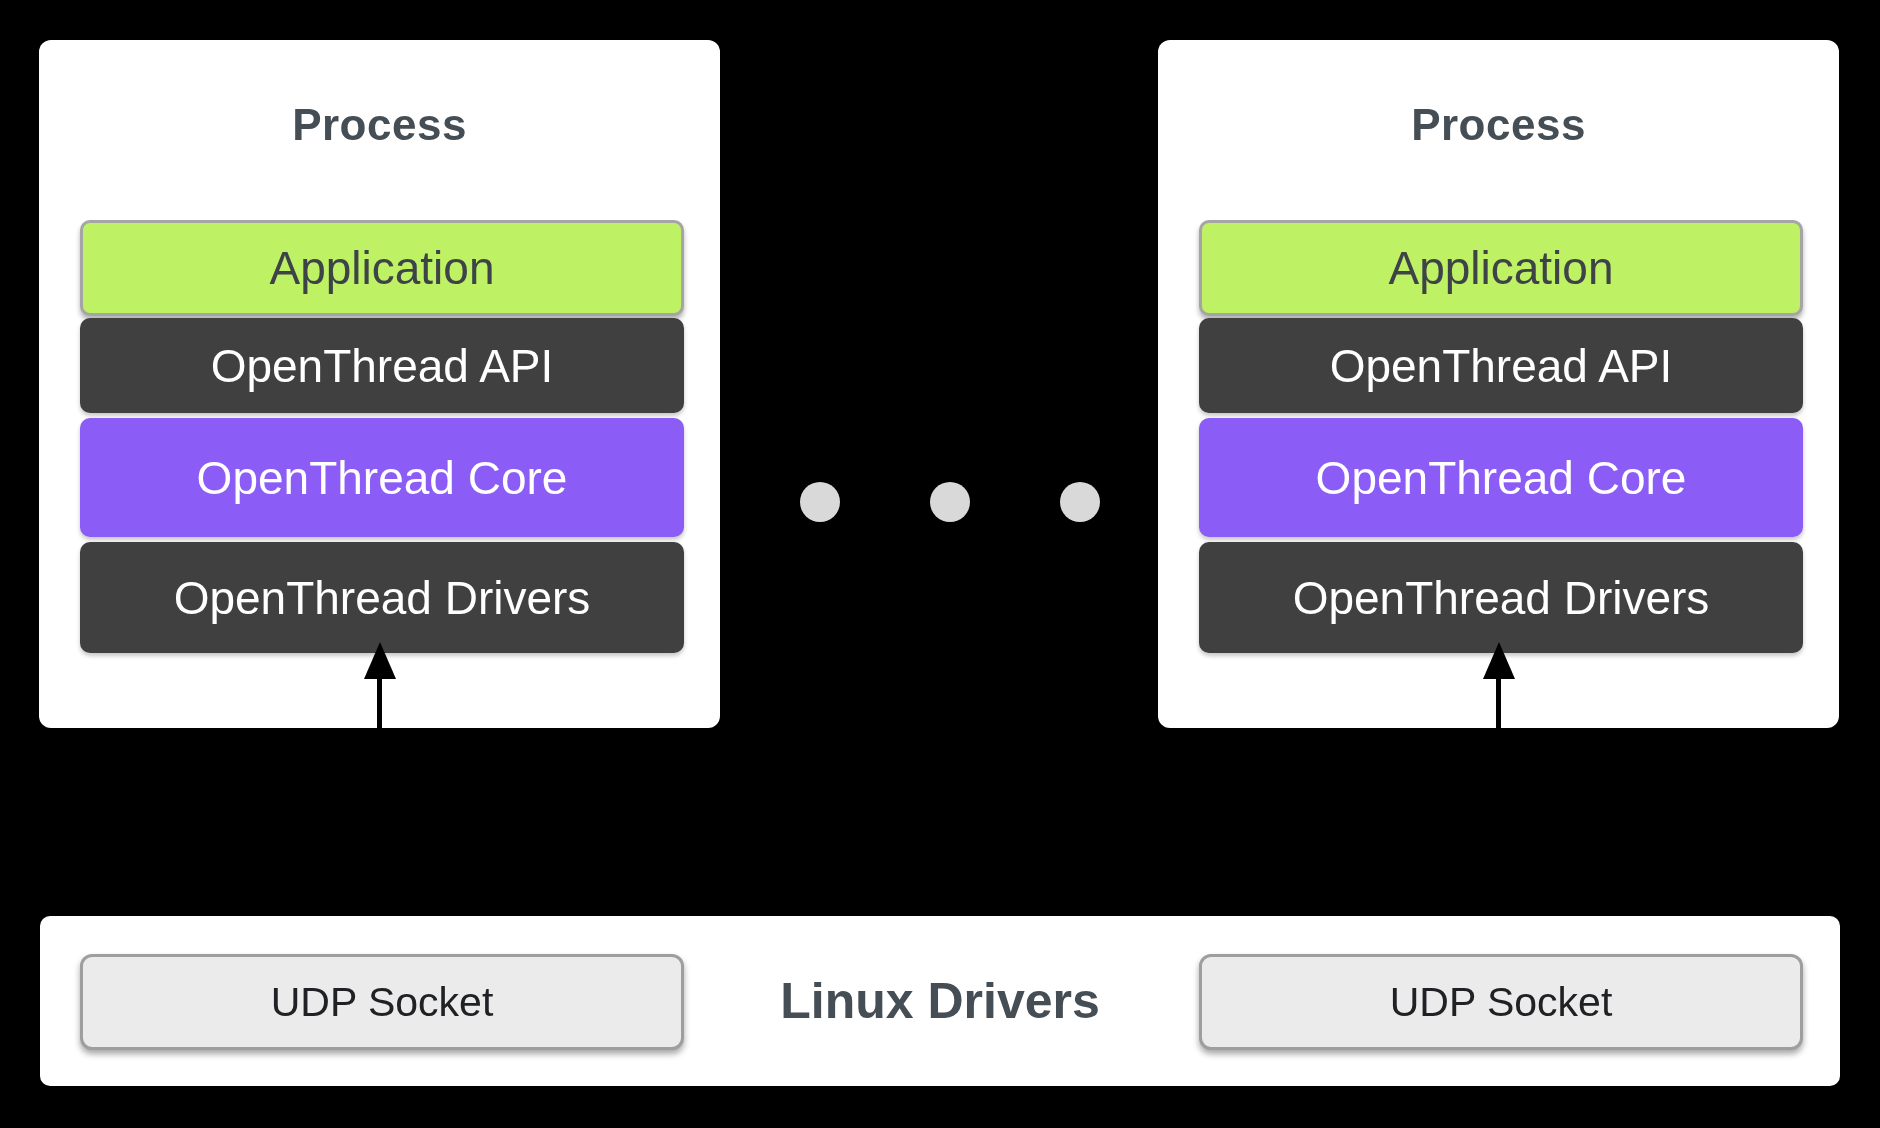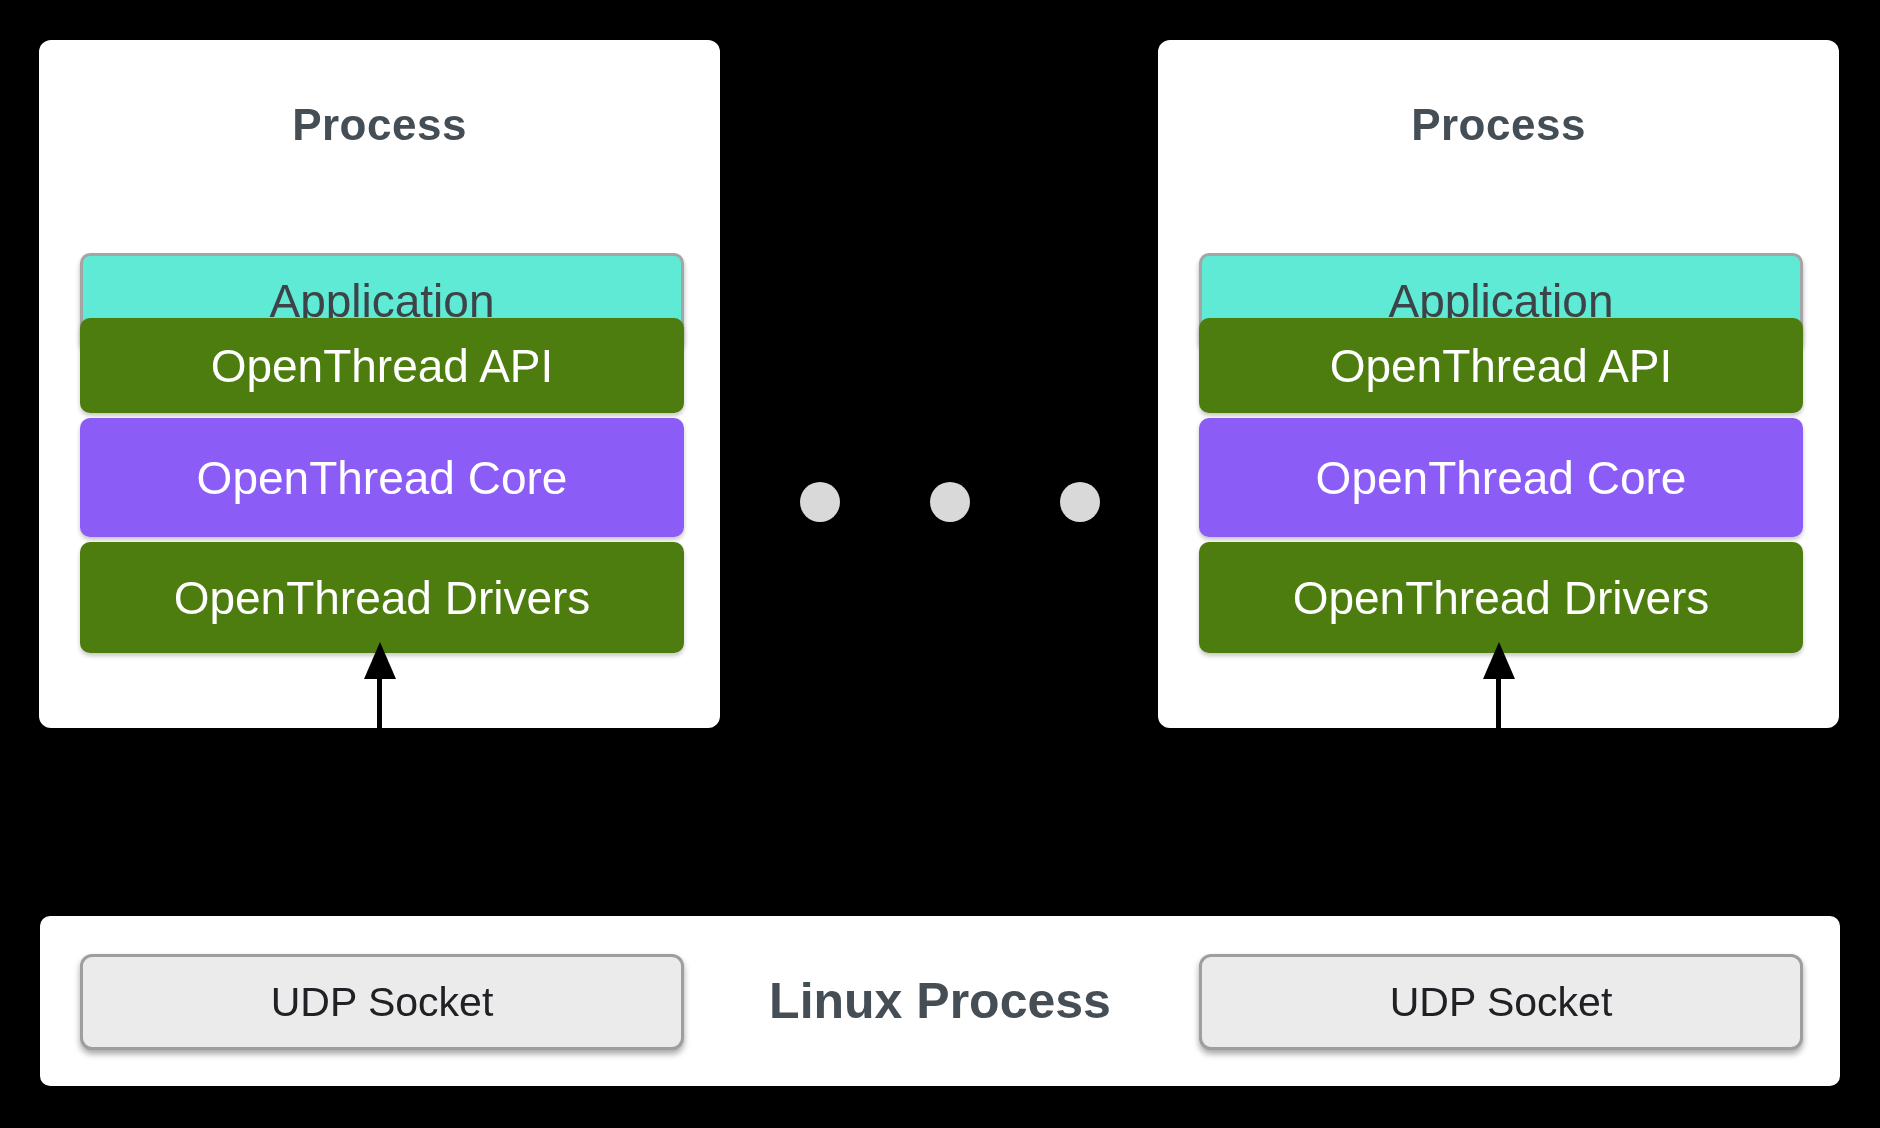--- a/index.html
+++ b/index.html
@@ -20,26 +20,25 @@
     text-align:center;font-size:44px;font-weight:700;color:#454d55;
     letter-spacing:0.5px;
   }
   .layer{
     position:absolute;left:41px;width:604px;
     display:flex;align-items:center;justify-content:center;
     border-radius:10px;box-sizing:border-box;
     font-size:46px;
   }
   .layer.gray{
-    background:#5eead4;border:3px solid #a5a5a5;color:#3d4347;
+    background:#bef264;border:3px solid #a5a5a5;color:#3d4347;
     box-shadow:0 4px 5px rgba(0,0,0,0.30);
-    margin-top:33px;
   }
   .layer.cyan{
-    background:#4d7c0f;color:#ffffff;
+    background:#404040;color:#ffffff;
     box-shadow:0 3px 4px rgba(0,0,0,0.22);
   }
   .layer.blue{
     background:#8b5cf6;color:#ffffff;
     box-shadow:0 3px 4px rgba(0,0,0,0.22);
   }
   .layer.pos-app{top:180px;height:96px;}
   .layer.pos-api{top:278px;height:95px;}
   .layer.pos-core{top:378px;height:119px;}
   .layer.pos-drivers{top:502px;height:111px;}
@@ -111,13 +110,13 @@
 
 <div class="ellipsis">
   <div class="dot"></div>
   <div class="dot"></div>
   <div class="dot"></div>
 </div>
 
 <div class="kernel-box"></div>
 <div class="udp-box left">UDP Socket</div>
 <div class="udp-box right">UDP Socket</div>
-<div class="kernel-title">Linux Process</div>
+<div class="kernel-title">Linux Drivers</div>
 
 </body></html>

